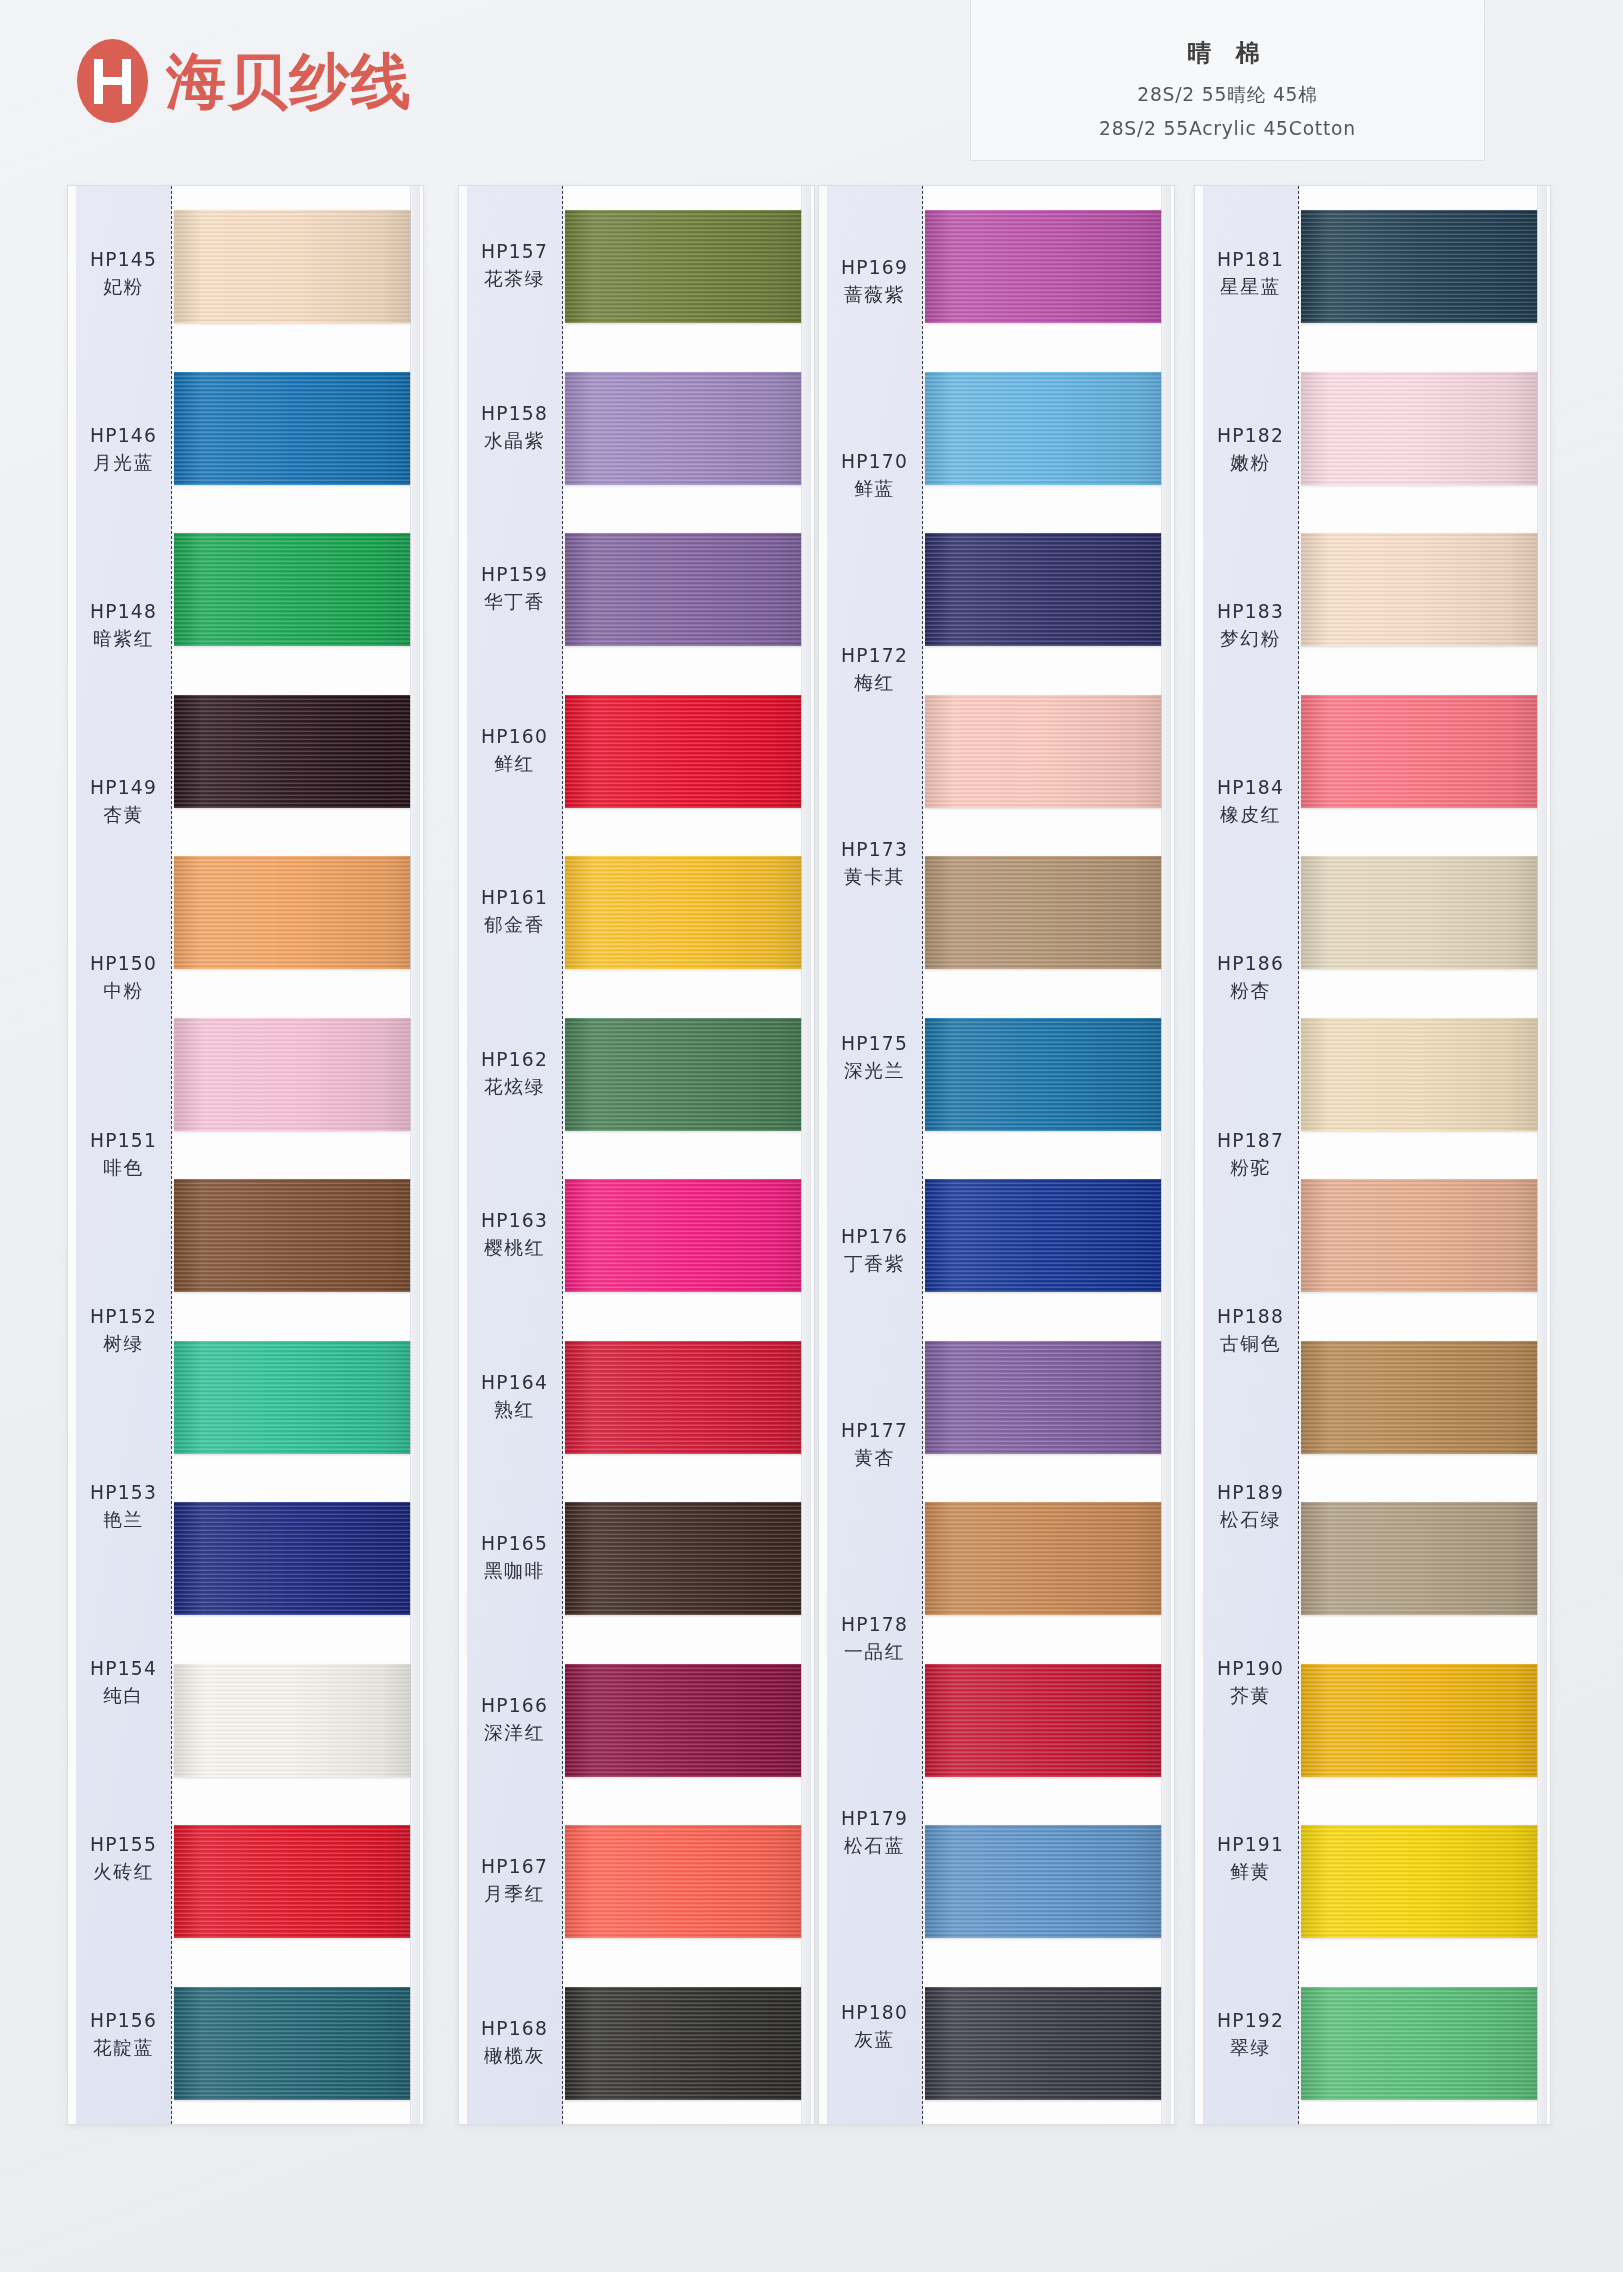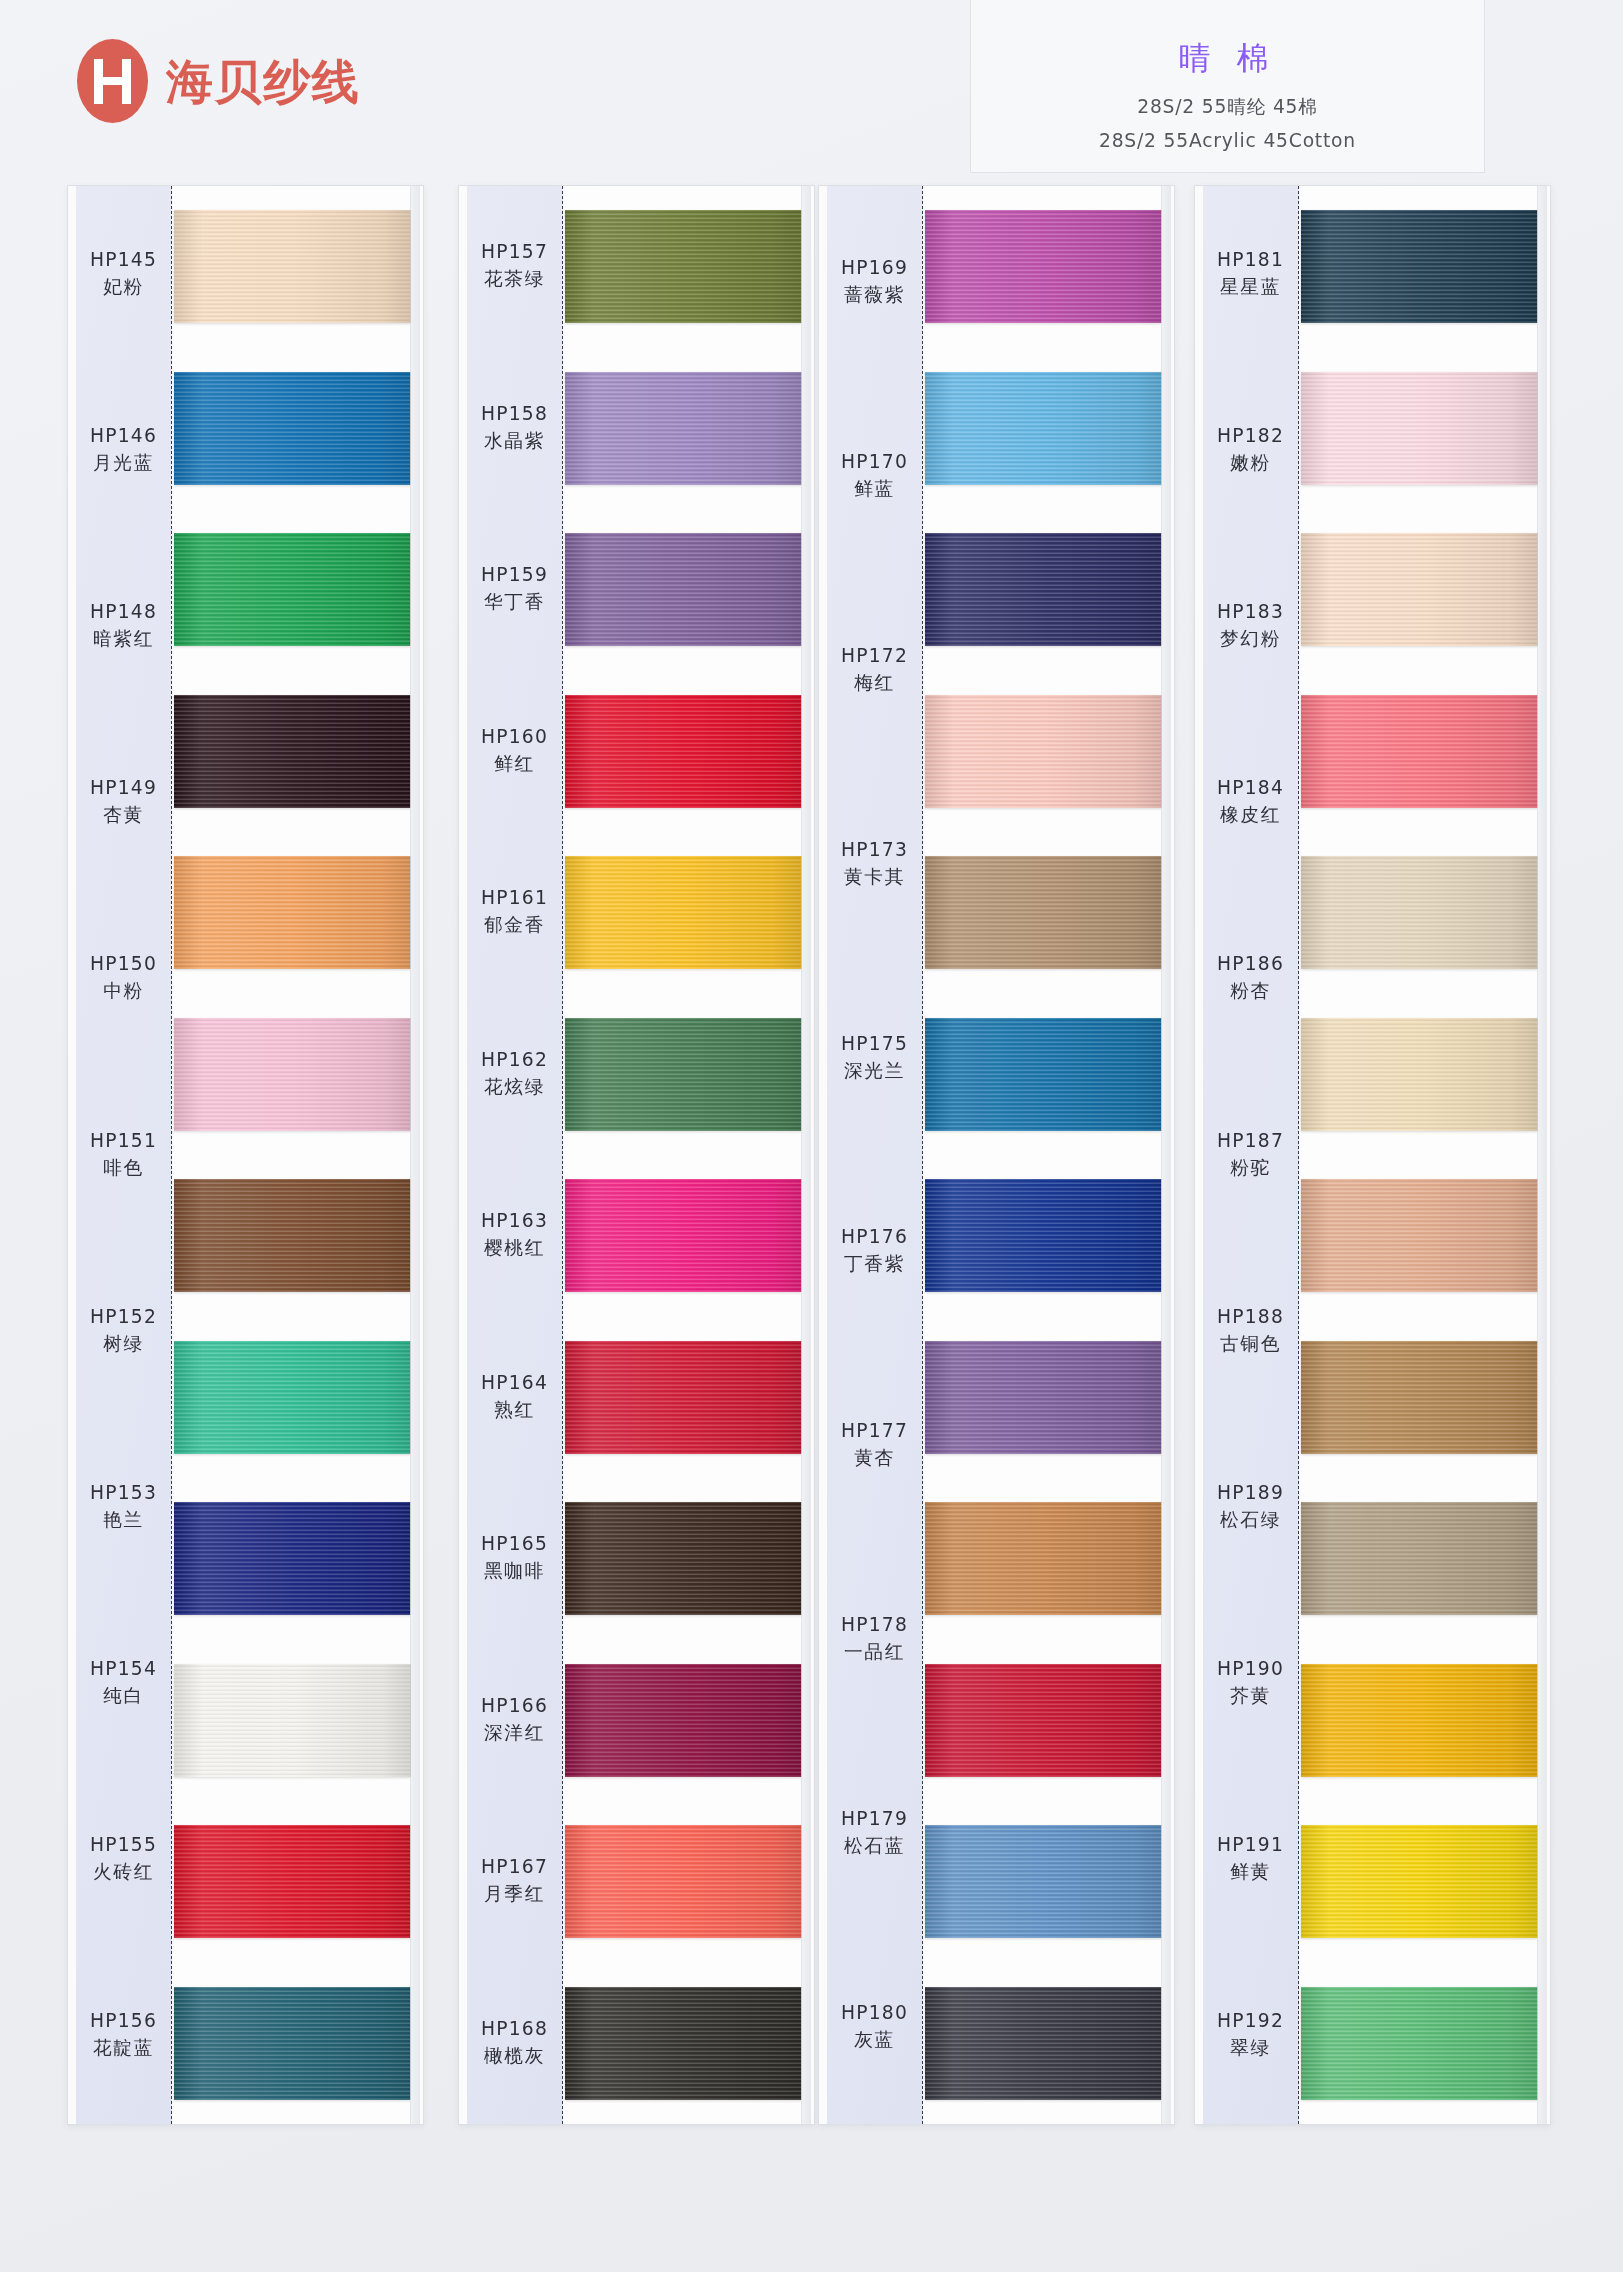--- a/index.html
+++ b/index.html
@@ -29,37 +29,37 @@
   #brand-mark .hbar {
     position: absolute; width: 37px; height: 7.3px; background: #fff;
   }
   #brand-mark .vleft, #brand-mark .vright {
     position: absolute; width: 9px; height: 45px; background: #fff;
   }
   #brand-mark .vleft { transform: translateX(-14px); }
   #brand-mark .vright { transform: translateX(14px); }
   #brand-text {
     font-family: "DejaVu Sans", sans-serif;
-    font-size: 47px; font-weight: 700; color: #d95f54;
+    font-size: 60px; font-weight: 700; color: #d95f54;
     letter-spacing: 1.6px; line-height: 1;
   }
 
   #spec-card {
     position: absolute; left: 970px; top: 0px;
     width: 515px; padding: 37px 16px 21px;
     background: #f7f8fa;
     border-left: 0.8px solid #dfe2e7;
     border-right: 0.8px solid #dfe2e7;
     border-bottom: 0.8px solid #dfe2e7;
     text-align: center;
   }
   #spec-title {
     font-family: "DejaVu Sans", sans-serif;
-    font-size: 32px; color: #8b5cf6; letter-spacing: 8px;
-    font-weight: 400; margin-bottom: 13px;
+    font-size: 24px; color: #404040; letter-spacing: 8px;
+    font-weight: 700; margin-bottom: 13px;
   }
   .spec-line {
     font-family: "DejaVu Sans", sans-serif;
     font-size: 18.7px; color: #55565c; letter-spacing: 0.8px;
     margin-top: 9.7px;
   }
 
   
   .card {
     position: absolute; top: 185px;

